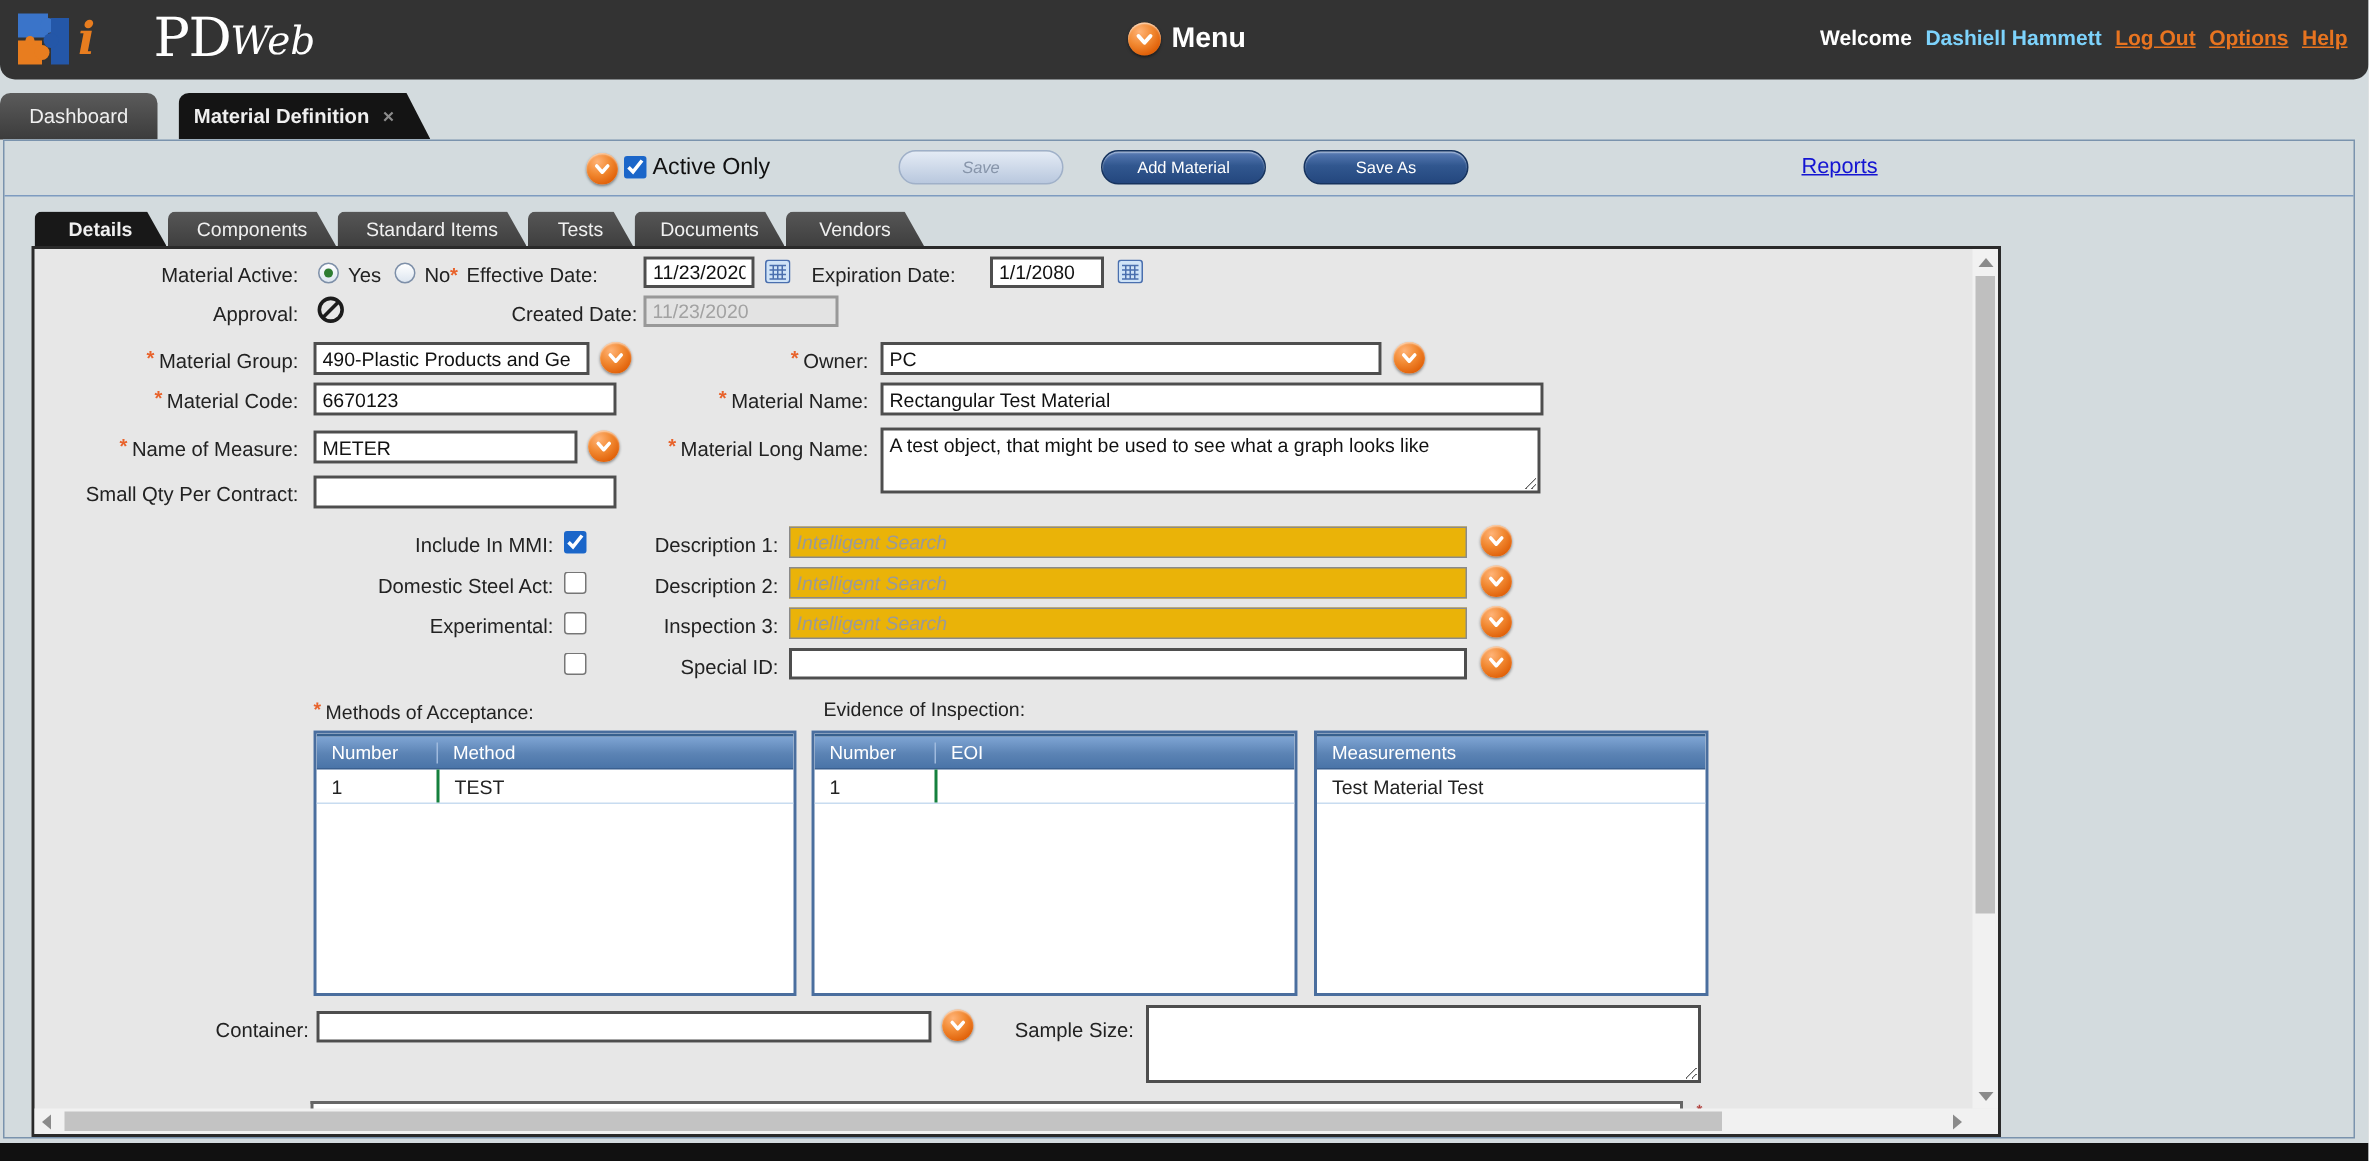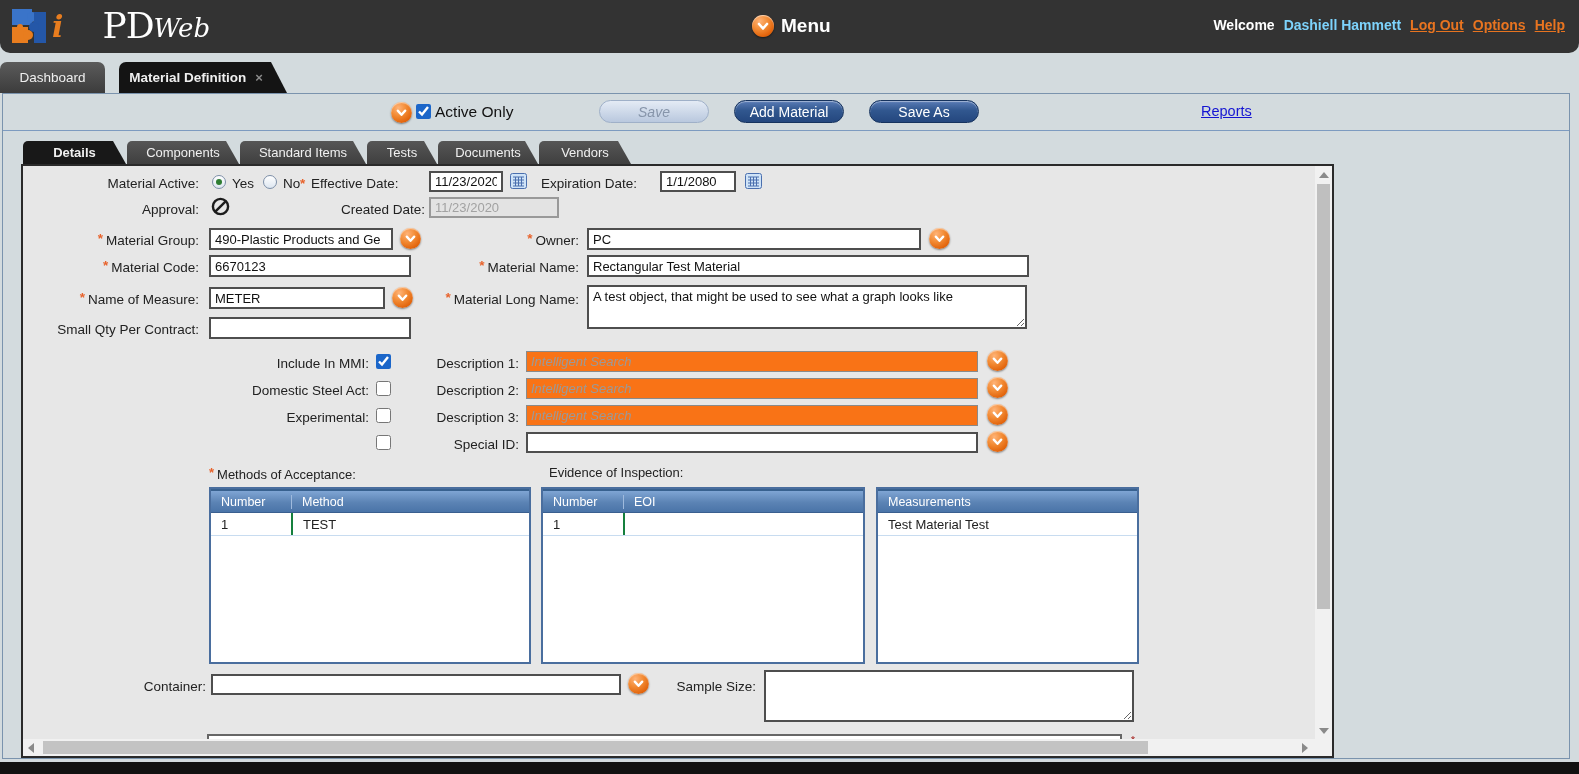--- a/index.html
+++ b/index.html
@@ -64,21 +64,21 @@
   .chev{
     width:21px; height:21px; border-radius:50%; display:inline-flex; align-items:center; justify-content:center;
     background:radial-gradient(circle at 35% 28%, #ffb377 0%, #f28a33 40%, #e06008 78%, #c9530a 100%);
     box-shadow:0 1px 2px rgba(0,0,0,.45), inset 0 1px 1px rgba(255,255,255,.55);
     cursor:pointer; flex:0 0 auto;
   }
   .toolbar .chev{ position:absolute; left:388px; top:8px; }
   .active-only-box{ position:absolute; left:413px; top:10px; width:15px; height:15px; accent-color:#1b66c9; cursor:pointer;}
   .active-only-label{ position:absolute; left:432px; top:9px; font-size:15.5px; color:#111; }
   .btn{
-    position:absolute; top:6px; height:23px; border-radius:12px; font-size:14px;
+    position:absolute; top:6px; height:23px; border-radius:12px; font-size:11px;
     font-family:inherit; cursor:pointer; text-align:center;
   }
   .btn-disabled{
     left:596px; width:110px;
     background:linear-gradient(#e4ebf5,#b9c8de);
     border:1px solid #9fb0c8; color:#8795aa; font-style:italic;
   }
   .btn-primary{
     background:linear-gradient(#5a7cb6 0%, #31578f 45%, #24477e 100%);
     border:1px solid #16335e; color:#ffffff;
@@ -104,21 +104,21 @@
     background:#e7e7e7; border:2px solid #2a2a2a;
   }
   .lbl{ position:absolute; font-size:13.5px; color:#222; white-space:nowrap; line-height:18px; }
   .r{ text-align:right; }
   .req{ color:#e8632c; font-weight:bold; margin-right:3px; position:relative; top:-2px; }
   .tin{
     position:absolute; border:2px solid #4e4e4e; background:#fff; font-size:13px; font-family:inherit;
     height:22px; padding:0 4px; color:#111;
   }
   .tin-dis{ border:2px solid #999; background:#e3e3e3; color:#a2a2a2; }
-  .tin-gray{ border:1px solid #8a8a8a; background:#f97316; height:21px;}
+  .tin-gray{ border:1px solid #8a8a8a; background:#eab308; height:21px;}
   .tin-gray::placeholder{ color:#9a9a9a; font-style:italic; font-size:13px;}
   .tarea{
     position:absolute; border:2px solid #4e4e4e; background:#fff; font-size:13px; font-family:inherit;
     padding:2px 4px; color:#111; resize:both;
   }
   .chev-abs{ position:absolute; }
   .cal{ position:absolute; cursor:pointer; }
   .radio{
     position:absolute; width:14px; height:14px; border-radius:50%;
     border:1px solid #7d8fa8; background:linear-gradient(#ffffff,#dde6f0);
@@ -227,21 +227,21 @@
     </span>
     <input class="active-only-box" type="checkbox" checked="" style="">
     <span class="active-only-label">Active Only</span>
     <button class="btn btn-disabled">Save</button>
     <button class="btn btn-primary btn-add">Add Material</button>
     <button class="btn btn-primary btn-saveas">Save As</button>
     <span class="reports-link">Reports</span>
   </div>
 
   <div class="sub-tabs">
-    <div class="stab stab-active" style="width:103px">Details</div>
+    <div class="stab stab-active" style="width:88px">Details</div>
     <div class="stab" style="width:112px">Components</div>
     <div class="stab" style="width:126px">Standard Items</div>
     <div class="stab" style="width:70px">Tests</div>
     <div class="stab" style="width:100px">Documents</div>
     <div class="stab" style="width:92px">Vendors</div>
   </div>
 
   <div class="form-panel">
 
     <div class="lbl r" style="left:0; top:9; top:9px; width:176px;">Material Active:</div>
@@ -323,21 +323,21 @@
     <div class="lbl r" style="left:360px; top:216px; width:136px;">Description 2:</div>
     <input class="tin tin-gray" type="text" style="left: 503px; top: 212px; width: 452px;" placeholder="Intelligent Search">
     <span class="chev chev-abs" style="left:964px; top:211px;">
       <svg width="13" height="13" viewBox="0 0 14 14">
           <polyline points="3,5 7,9.5 11,5" fill="none" stroke="#fff" stroke-width="2.5" stroke-linecap="round" stroke-linejoin="round"></polyline>
         </svg>
     </span>
 
     <div class="lbl r" style="left:60px; top:243px; width:286px;">Experimental:</div>
     <input class="cbx" type="checkbox" style="left: 353px; top: 242px;">
-    <div class="lbl r" style="left:360px; top:243px; width:136px;">Description 3:</div>
+    <div class="lbl r" style="left:360px; top:243px; width:136px;">Inspection 3:</div>
     <input class="tin tin-gray" type="text" style="left: 503px; top: 239px; width: 452px;" placeholder="Intelligent Search">
     <span class="chev chev-abs" style="left:964px; top:238px;">
       <svg width="13" height="13" viewBox="0 0 14 14">
           <polyline points="3,5 7,9.5 11,5" fill="none" stroke="#fff" stroke-width="2.5" stroke-linecap="round" stroke-linejoin="round"></polyline>
         </svg>
     </span>
 
     <input class="cbx" type="checkbox" style="left: 353px; top: 269px;">
     <div class="lbl r" style="left:360px; top:270px; width:136px;">Special ID:</div>
     <input class="tin" type="text" style="left: 503px; top: 266px; width: 452px; height: 21px;" value="">

